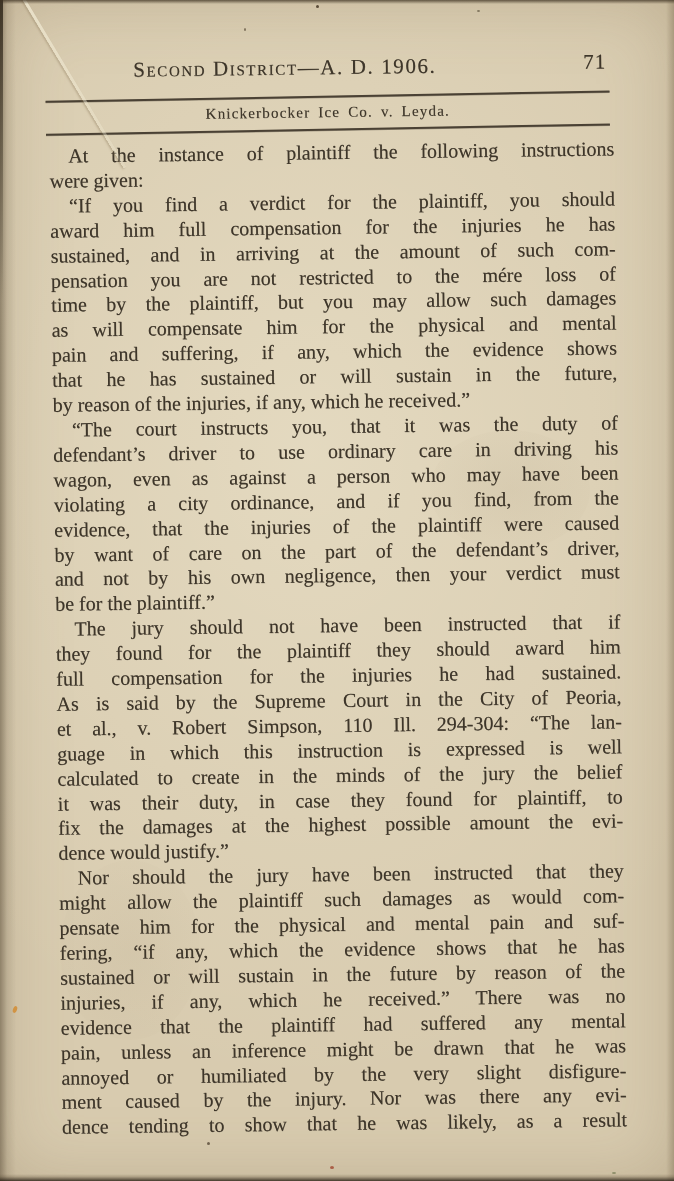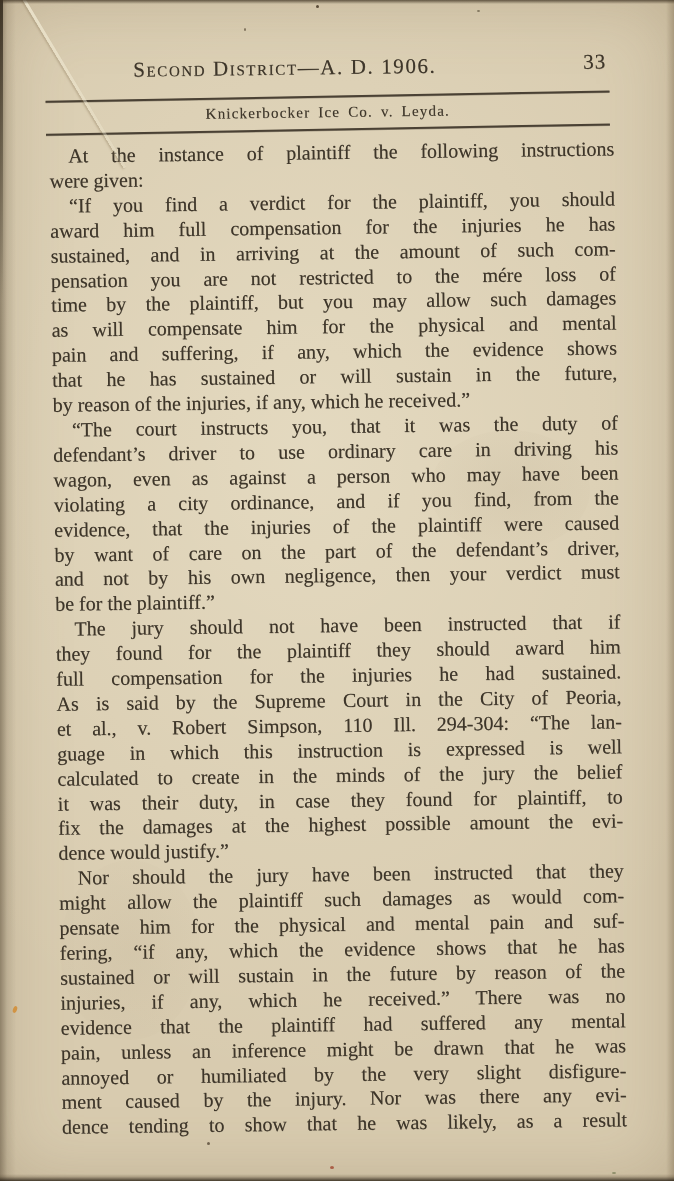--- a/index.html
+++ b/index.html
@@ -79,21 +79,21 @@
 </style>
 </head>
 <body>
 
 <div class="page">
   <div class="blotch-1"></div>
   <div class="blotch-2"></div>
 
   <div class="content">
     <div class="running-head">Second District—A. D. 1906.</div>
-    <div class="page-number">33</div>
+    <div class="page-number">71</div>
     <div class="rule rule-top"></div>
     <div class="case-title">Knickerbocker Ice Co. v. Leyda.</div>
     <div class="rule rule-bottom"></div>
     <div class="body-text">
         <div class="line indent">At the instance of plaintiff the following instructions</div>
         <div class="line para-end">were given:</div>
         <div class="line indent">“If you find a verdict for the plaintiff, you should</div>
         <div class="line">award him full compensation for the injuries he has</div>
         <div class="line">sustained, and in arriving at the amount of such com-</div>
         <div class="line">pensation you are not restricted to the mére loss of</div>

